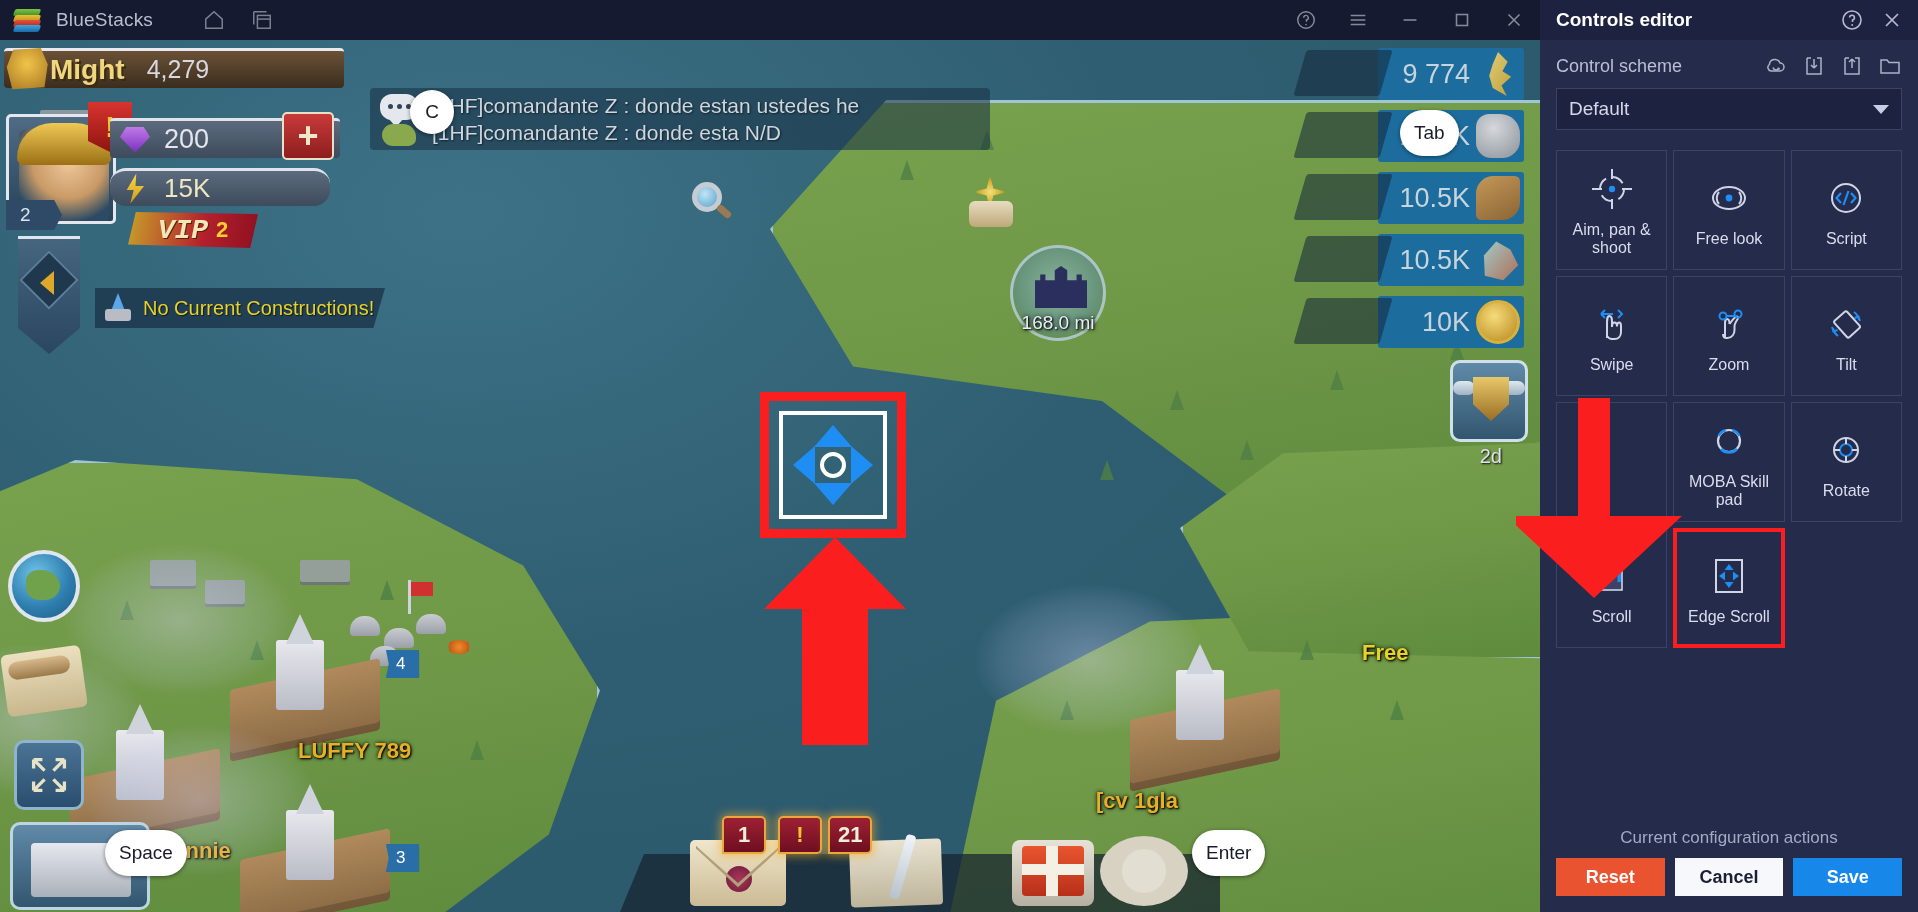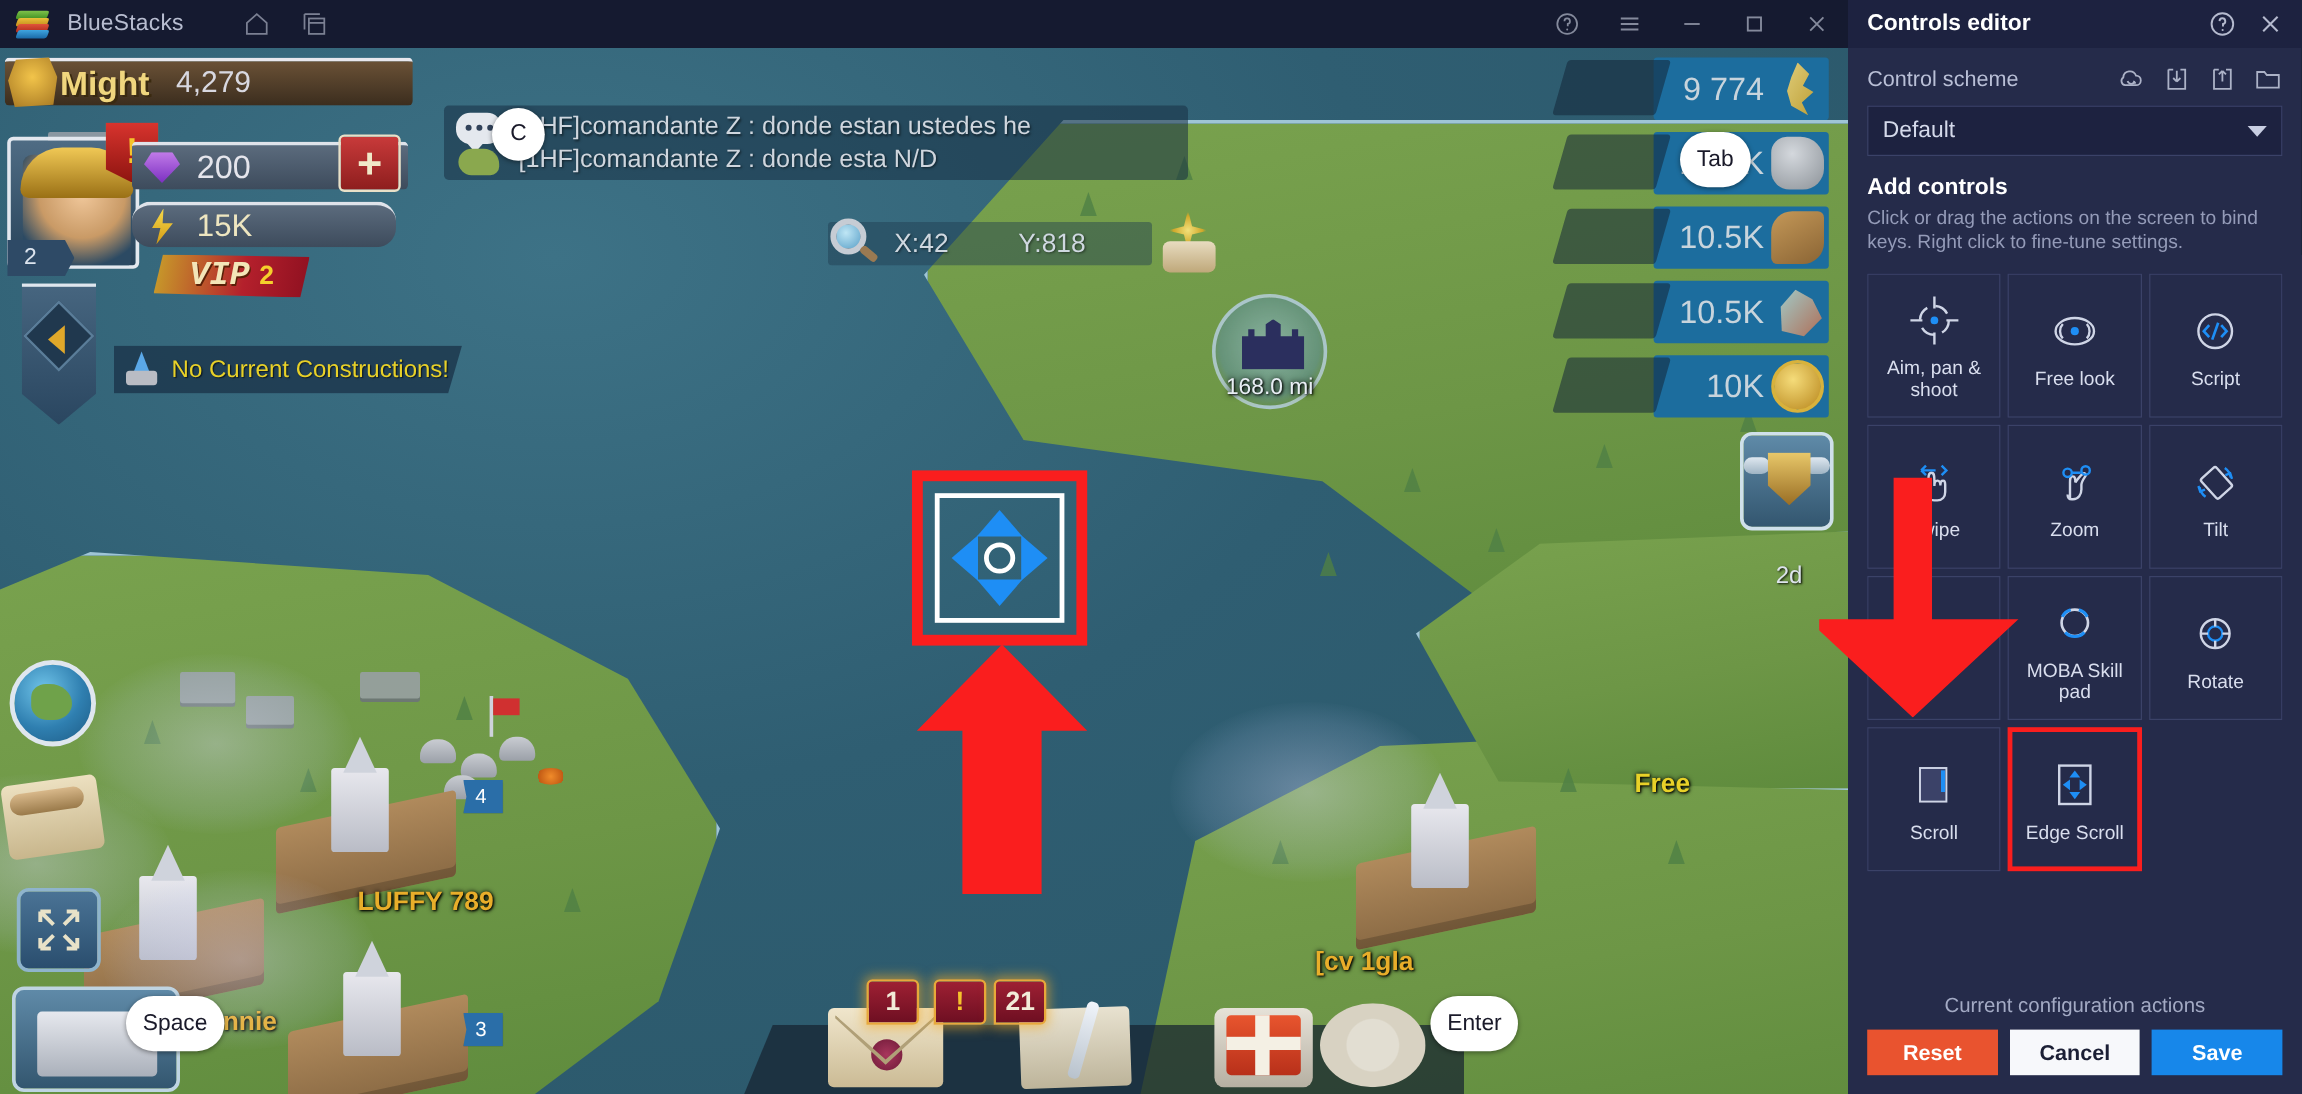--- a/index.html
+++ b/index.html
@@ -375,21 +375,21 @@
     background: linear-gradient(#e8c86a,#9a6e24);
     clip-path: polygon(0 0,100% 0,100% 62%,50% 100%,0 62%);
   }
   .alliance-badge .wing-l, .alliance-badge .wing-r {
     position:absolute; top: 18px; width: 22px; height: 14px;
     background: linear-gradient(#dfe8f0,#9fb4c4); border-radius: 10px;
   }
   .alliance-badge .wing-l { left: 0px; }
   .alliance-badge .wing-r { right: 0px; }
   .ab-caption {
-    position: absolute; right: 38px; top: 429px; color: #dde4ec; font-size: 20px;
+    position: absolute; right: 38px; top: 405px; color: #dde4ec; font-size: 20px;
     text-shadow: 1px 1px 2px #000;
   }
 
   .castle-marker {
     position: absolute; left: 1010px; top: 205px; width: 96px; height: 96px;
     border-radius: 50%;
     background: radial-gradient(circle at 50% 45%, rgba(160,200,230,.55) 0%, rgba(90,140,180,.45) 62%, rgba(60,100,140,.15) 74%);
     border: 3px solid rgba(200,220,240,.7);
   }
   .castle-marker .cm-castle {
@@ -753,24 +753,20 @@
       <div class="chat-dots">
           <i></i>
           <i></i>
           <i></i>
         </div>
       <div class="chat-leaf"></div>
       <div class="chat-line l1">[1HF]comandante Z : donde estan ustedes he</div>
       <div class="chat-line l2">[1HF]comandante Z : donde esta N/D</div>
     </div>
 
-    <div class="coord-bar">
-      <span>X:42</span>
-      <span>Y:818</span>
-    </div>
     <div class="magnifier">
       <div class="lens"></div>
         <div class="handle"></div>
     </div>
     <div class="compass">
       <div class="star"></div>
         <div class="scroll"></div>
     </div>
 
     <div class="res-col">
@@ -916,24 +912,20 @@
             </svg>
           </span>
         </div>
       </div>
       <div class="scheme-select">
         <div class="scheme-value">Default</div>
         <div class="caret"></div>
       </div>
     </div>
 
-    <div class="add-sec">
-      <div class="add-title">Add controls</div>
-      <div class="add-desc">Click or drag the actions on the screen to bind keys. Right click to fine-tune settings.</div>
-    </div>
 
     <div class="tiles-wrap">
       <div class="tiles">
 
         <div class="tile">
           <div class="ticon">
             <svg viewBox="0 0 48 48" width="48" height="48" fill="none" stroke="#cfd5e6" stroke-width="2">
               <circle cx="24" cy="24" r="12" stroke-dasharray="12 7"></circle>
               <path d="M24 4V14M24 34V44M4 24H14M34 24H44"></path>
               <circle cx="24" cy="24" r="3.2" fill="#1e8ef5" stroke="none"></circle>

